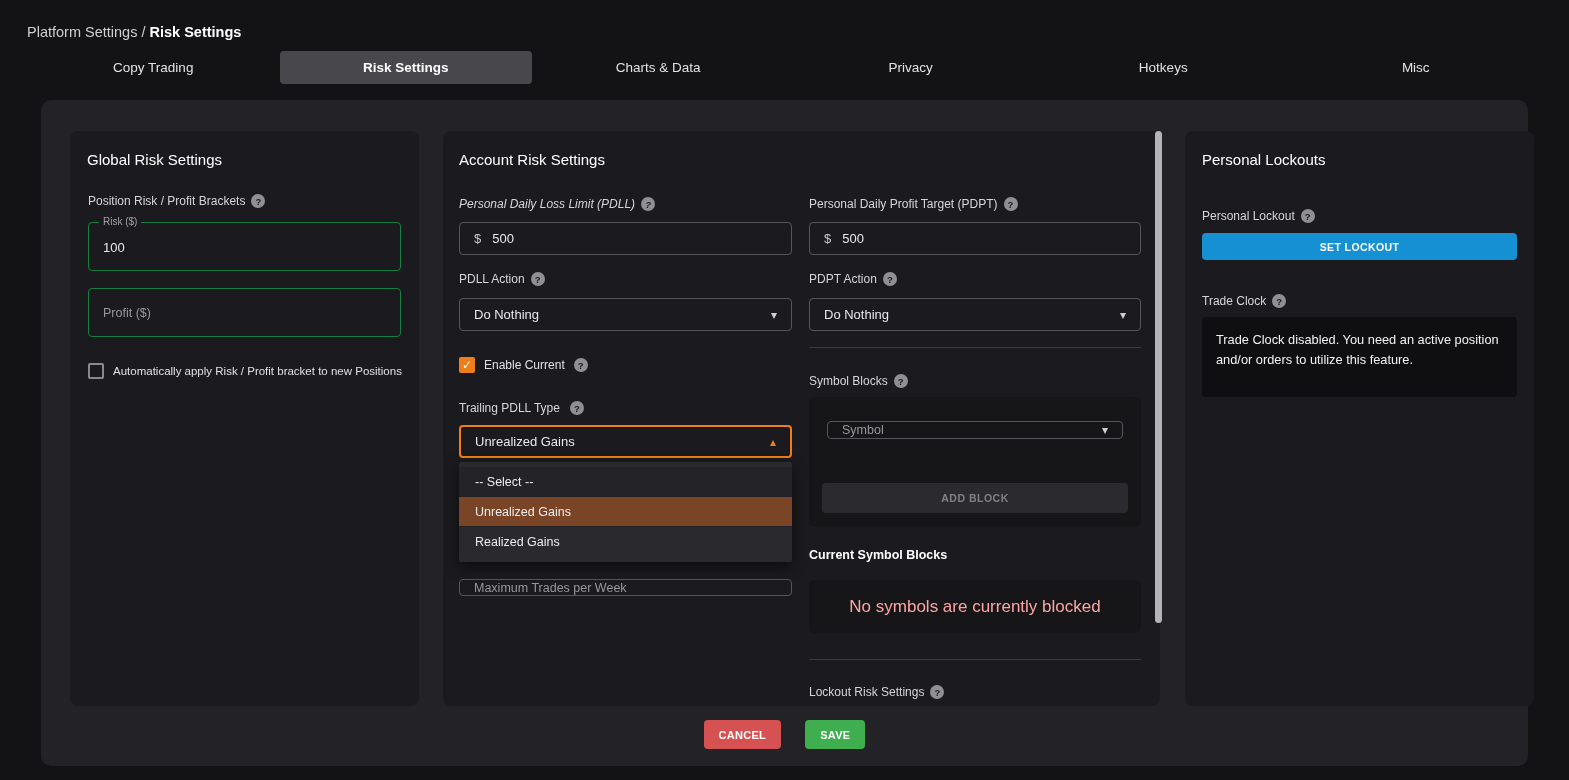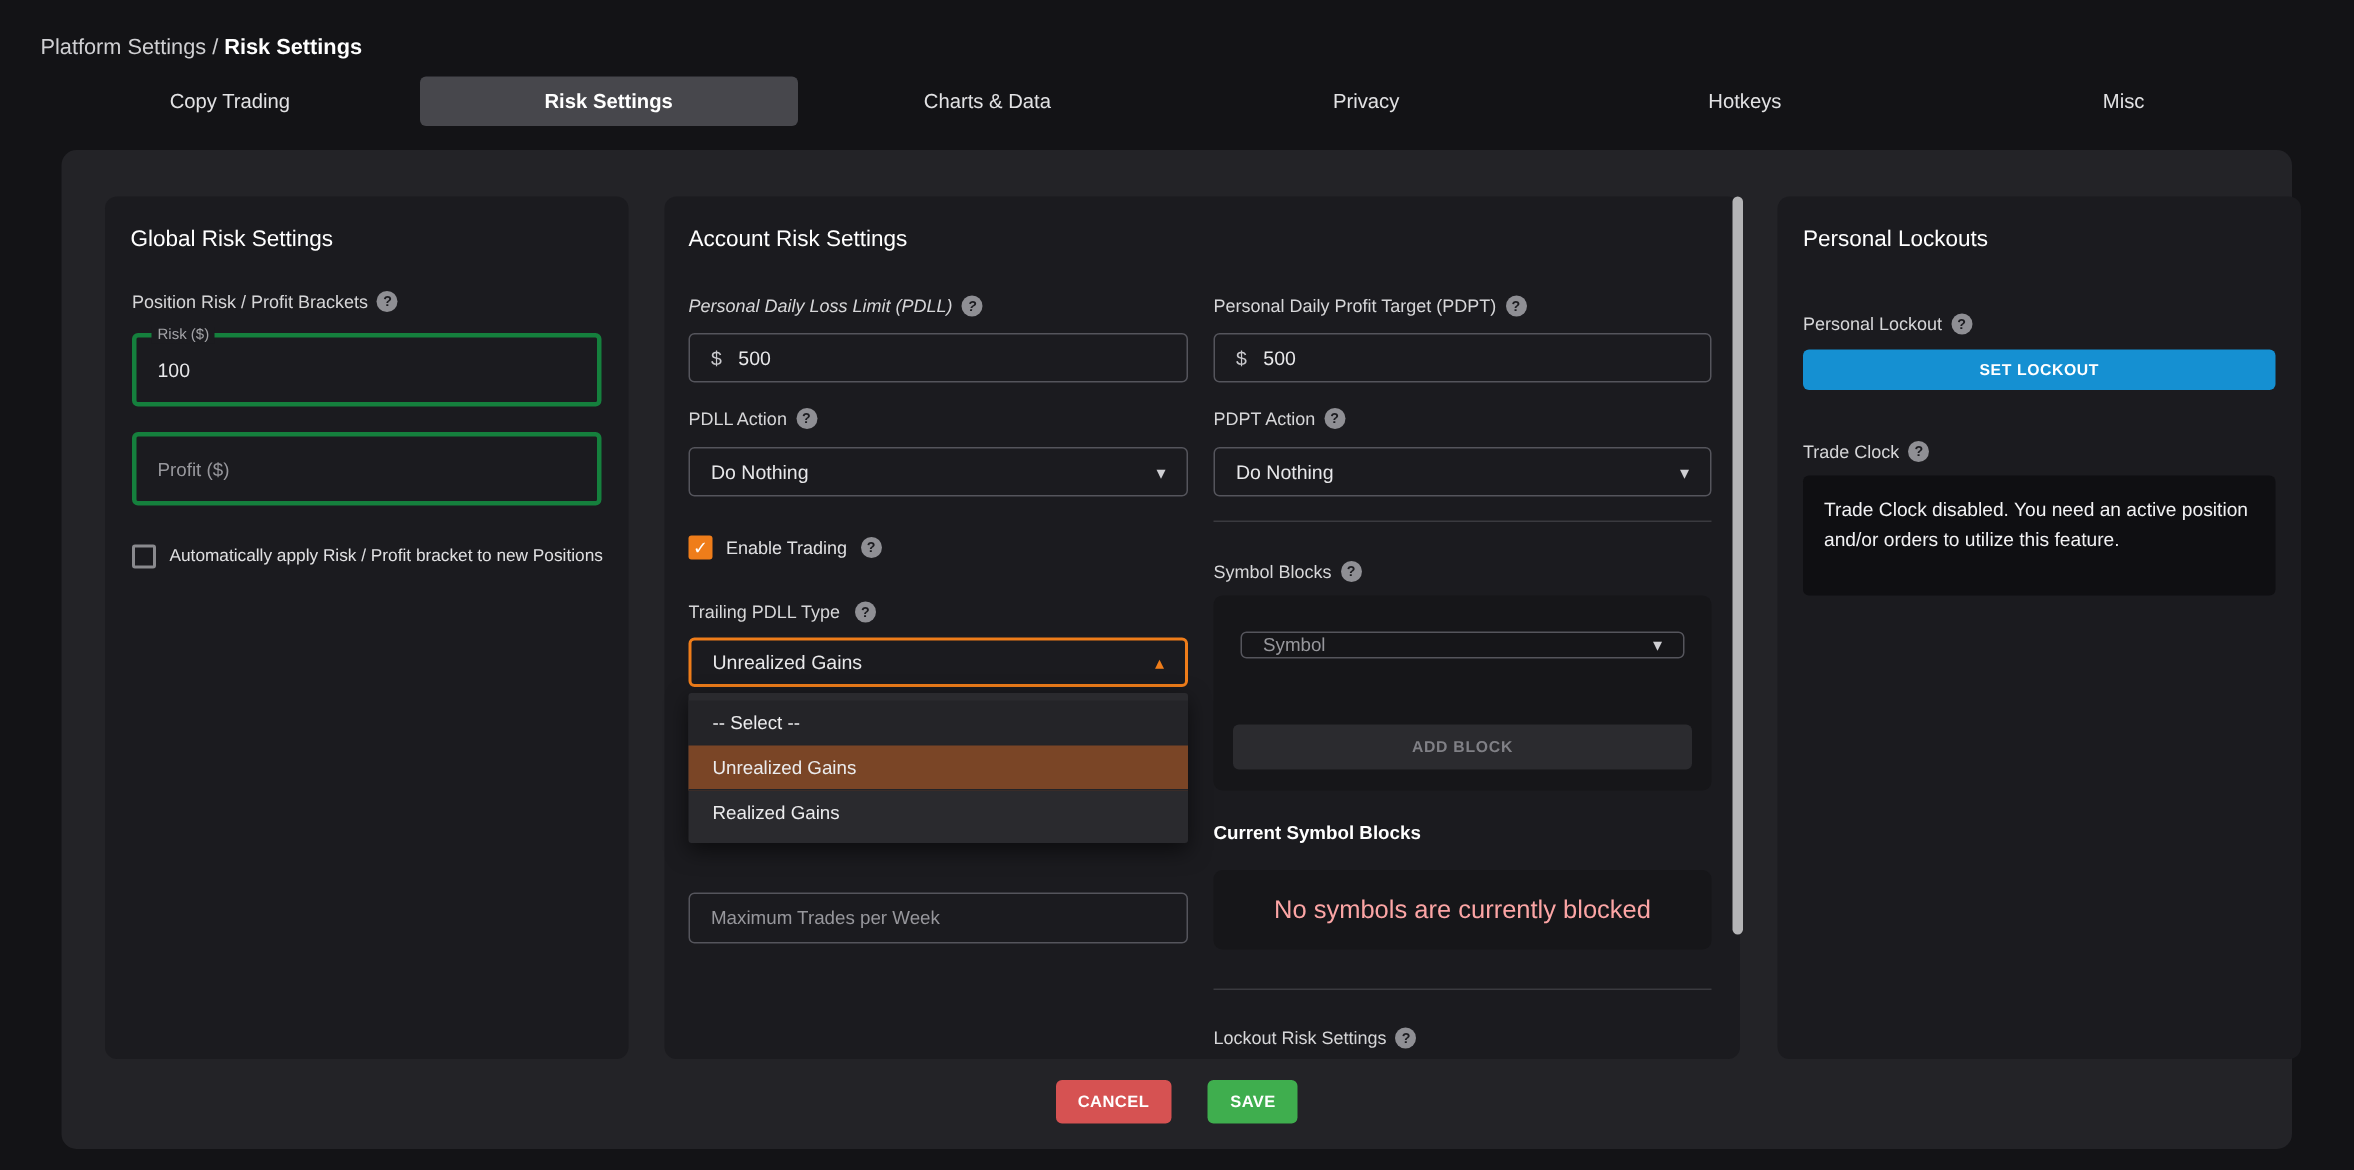--- a/index.html
+++ b/index.html
@@ -36,21 +36,21 @@
     position:absolute; border:1px solid #55555c; border-radius:4px;
     background:transparent; display:flex; align-items:center;
     font-size:13px; color:#e8e8ea; padding:0 14px;
   }
   .select { cursor:pointer; justify-content:space-between; }
   .caret { font-size:12px; color:#cfcfd3; line-height:1; }
   .caret.open { color:#ef7d1a; }
   .placeholder { color:#97979c; font-size:12.5px; }
   .currency { color:#c9c9cd; margin-right:11px; }
   
-  .outlined { position:absolute; border:3px solid #15803d; border-radius:4px;text-align:right; }
+  .outlined { position:absolute; border:1px solid #15803d; border-radius:4px;text-align:right; }
   .float-label { position:absolute; top:-7px; left:10px; background:#1b1b1f; padding:0 4px;
                  font-size:10px; color:#a2a2a6; }
   .outlined .value { position:absolute; left:14px; top:50%; transform:translateY(-50%);
                      font-size:13px; color:#e8e8ea; }
   .outlined .ph { position:absolute; left:14px; top:50%; transform:translateY(-50%); }
   
   .check-row { position:absolute; display:flex; align-items:center; gap:9px; }
   .checkbox { width:16px; height:16px; border-radius:2px; flex:none;
               border:2px solid #8a8a8e; cursor:pointer; }
   .checkbox.checked { border:none; background:#ef7d1a; color:#fff; display:flex;
@@ -156,40 +156,40 @@
       </div>
       <div class="select" style="left:16px; top:167px; width:333px; height:33px;">
         <span>Do Nothing</span>
         <span class="caret">▾</span>
       </div>
 
       <div class="check-row" style="left:16px; top:226px;">
         <span class="checkbox checked">
             <span>✓</span>
           </span>
-        <span class="check-label" style="font-size:12px;">Enable Trading</span>
+        <span class="check-label" style="font-size:12px;">Enable Current</span>
         <span class="help">?</span>
       </div>
 
       <div class="field-label" style="left:16px; top:270px;gap:10px;">
         <span>Trailing PDLL Type</span>
         <span class="help">?</span>
       </div>
       <div class="select" style="left:16px; top:294px; width:333px; height:33px; border:2px solid #ef7d1a;">
         <span>Unrealized Gains</span>
         <span class="caret open">▴</span>
       </div>
 
       <div class="menu">
         <div class="menu-item dim">-- Select --</div>
         <div class="menu-item selected">Unrealized Gains</div>
         <div class="menu-item" style="border-bottom:none;">Realized Gains</div>
       </div>
 
-      <div class="input" style="left:16px; top:464px; width:333px; height:34px;">
+      <div class="input" style="left:16px; top:448px; width:333px; height:17px;">
         <span class="placeholder">Maximum Trades per Week</span>
       </div>
 
       <div class="field-label" style="left:366px; top:66px;">
         <span>Personal Daily Profit Target (PDPT)</span>
         <span class="help">?</span>
       </div>
       <div class="input" style="left:366px; top:91px; width:332px; height:33px;">
         <span class="currency">$</span>
         <span>500</span>

